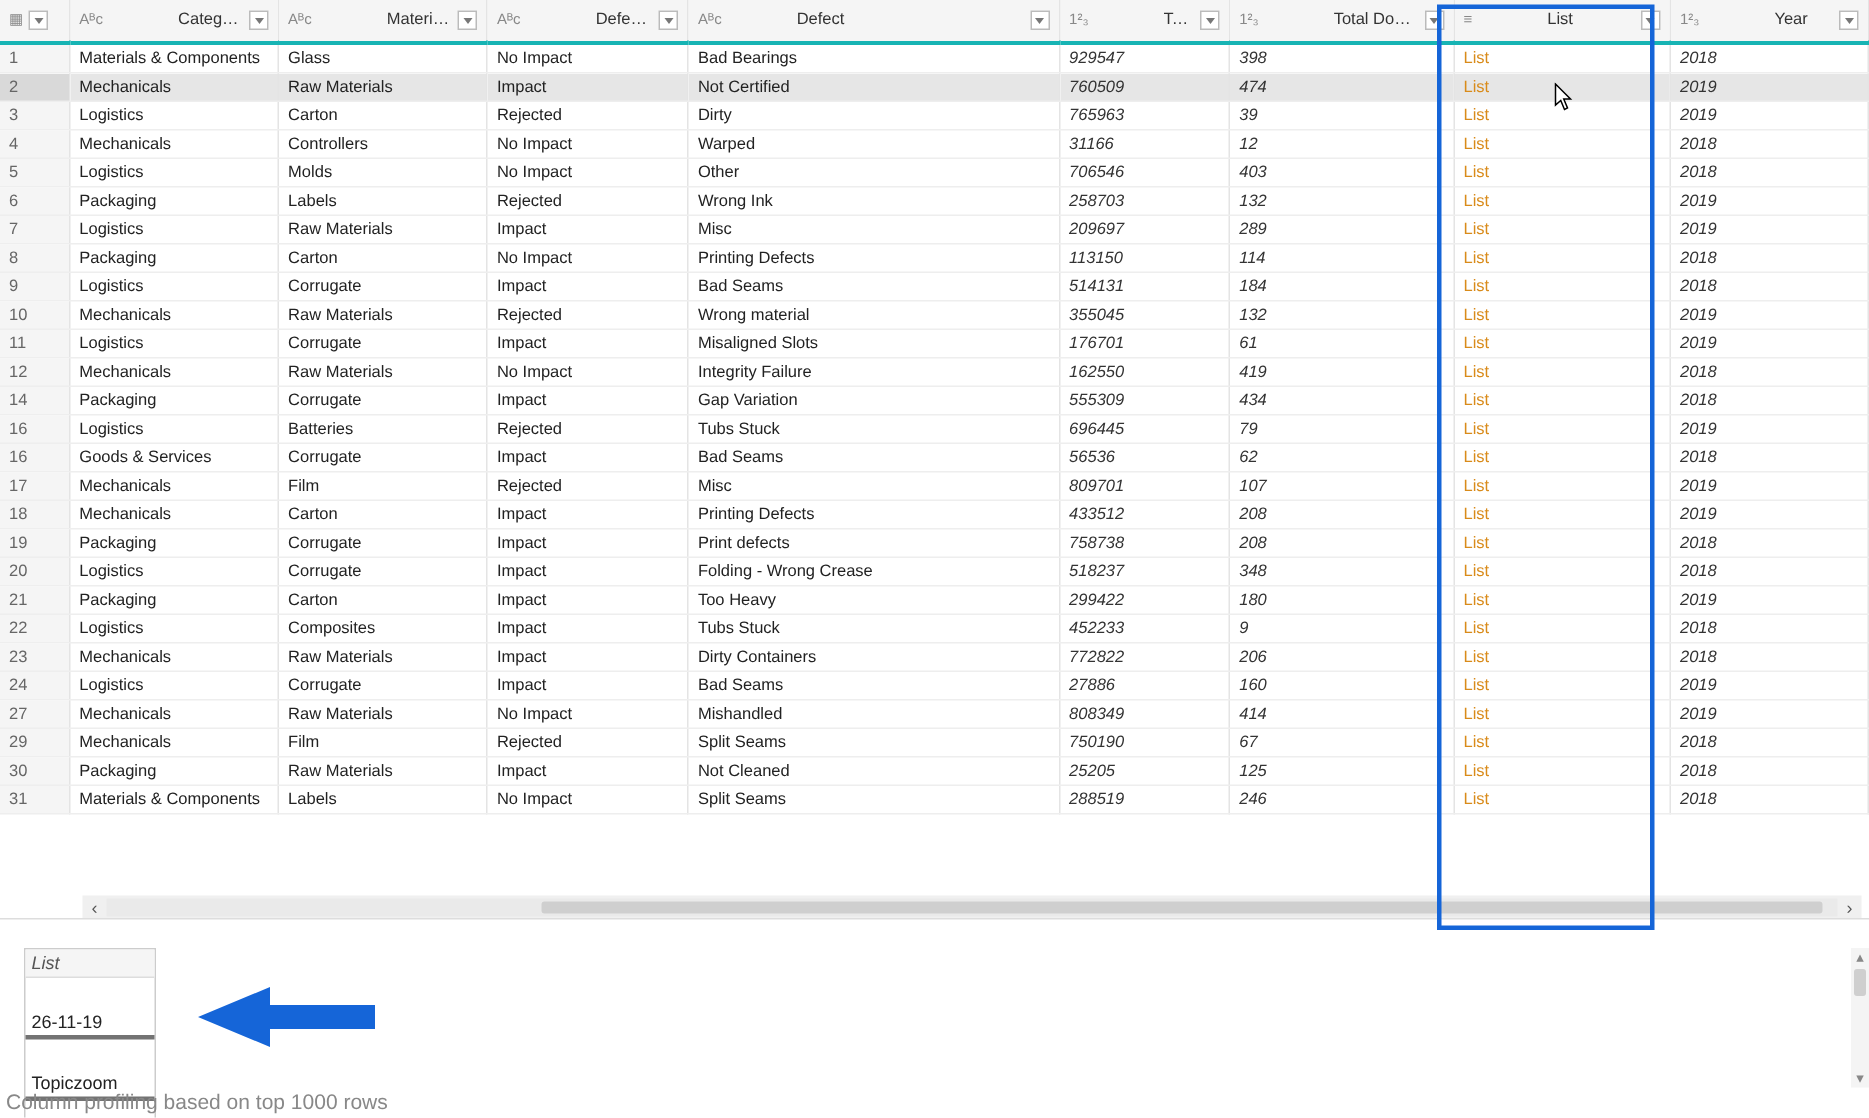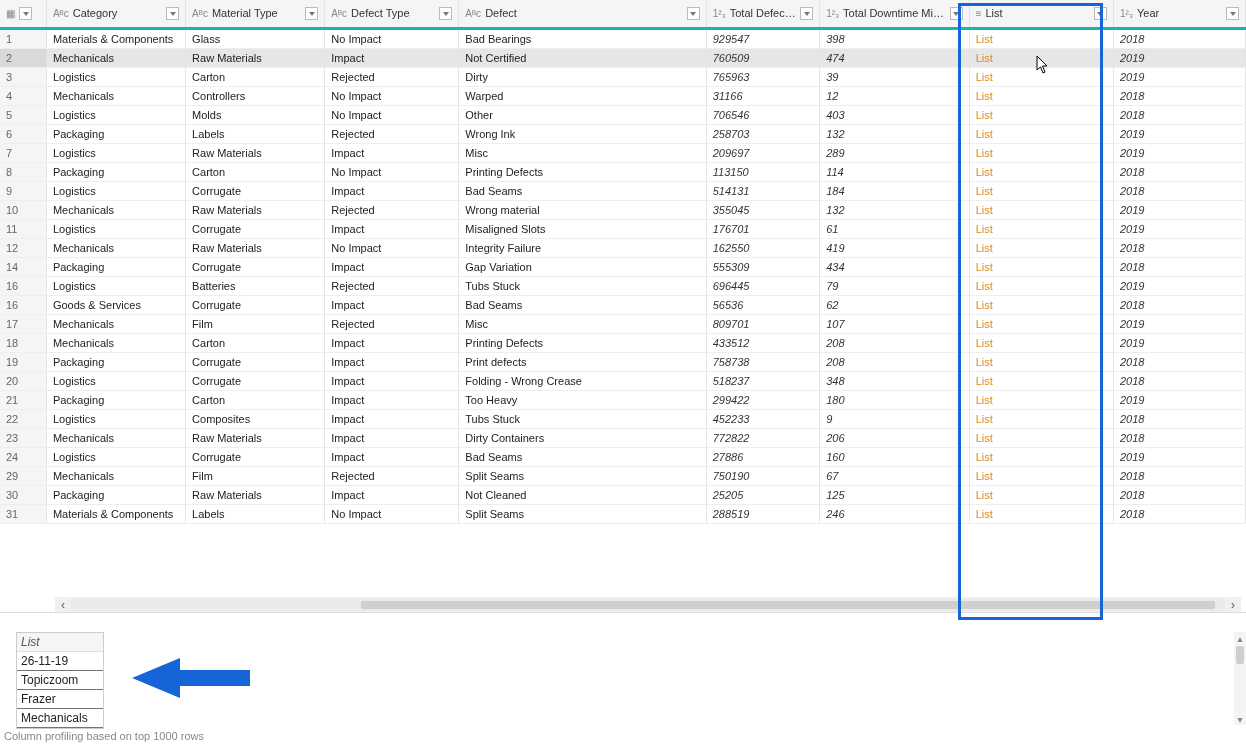--- a/index.html
+++ b/index.html
@@ -56,20 +56,21 @@
   .hdr .type-icon {
     font-size: 10px;
     color: #888;
     flex: 0 0 auto;
   }
   .hdr .label {
     flex: 1 1 auto;
     overflow: hidden;
     text-overflow: ellipsis;
     white-space: nowrap;
+    margin-left: 46px;
   }
   .hdr .filter {
     flex: 0 0 auto;
     width: 13px; height: 13px;
     border: 1px solid #bbb;
     background: #fff;
     display: flex; align-items: center; justify-content: center;
   }
   .hdr .filter::after {
     content: "";
@@ -155,36 +156,37 @@
     background: #fff;
   }
   .preview .ph {
     background: #f5f5f5;
     border-bottom: 1px solid #ddd;
     padding: 2px 4px;
     font-style: italic;
     color: #555;
   }
   .preview .pc {
-    border-bottom: 1px solid #737373;
+    border-bottom: 3px solid #737373;
     padding: 2px 4px;
+    margin-top: 20px;
   }
   
   .big-arrow {
     position: absolute;
     top: 656px; left: 130px;
     width: 120px; height: 44px;
     z-index: 25;
   }
   
   .status {
     position: absolute;
     left: 4px; bottom: 3px;
     color: #888;
-    font-size: 11px;
+    font-size: 14px;
   }
   
   .vscroll-right {
     position: absolute;
     right: 0; top: 632px; bottom: 20px;
     width: 12px;
     background: #f4f4f4;
   }
   .vscroll-right .up, .vscroll-right .dn {
     height: 12px; display:flex; align-items:center; justify-content:center;
@@ -525,20 +527,31 @@
           <td>Logistics</td>
           <td>Corrugate</td>
           <td>Impact</td>
           <td>Bad Seams</td>
           <td class="num">27886</td>
           <td class="num">160</td>
           <td class="list-cell">List</td>
           <td class="num">2019</td>
         </tr>
         <tr>
+          <td class="rownum">27</td>
+          <td>Mechanicals</td>
+          <td>Raw Materials</td>
+          <td>No Impact</td>
+          <td>Mishandled</td>
+          <td class="num">808349</td>
+          <td class="num">414</td>
+          <td class="list-cell">List</td>
+          <td class="num">2019</td>
+        </tr>
+        <tr>
           <td class="rownum">29</td>
           <td>Mechanicals</td>
           <td>Film</td>
           <td>Rejected</td>
           <td>Split Seams</td>
           <td class="num">750190</td>
           <td class="num">67</td>
           <td class="list-cell">List</td>
           <td class="num">2018</td>
         </tr>

